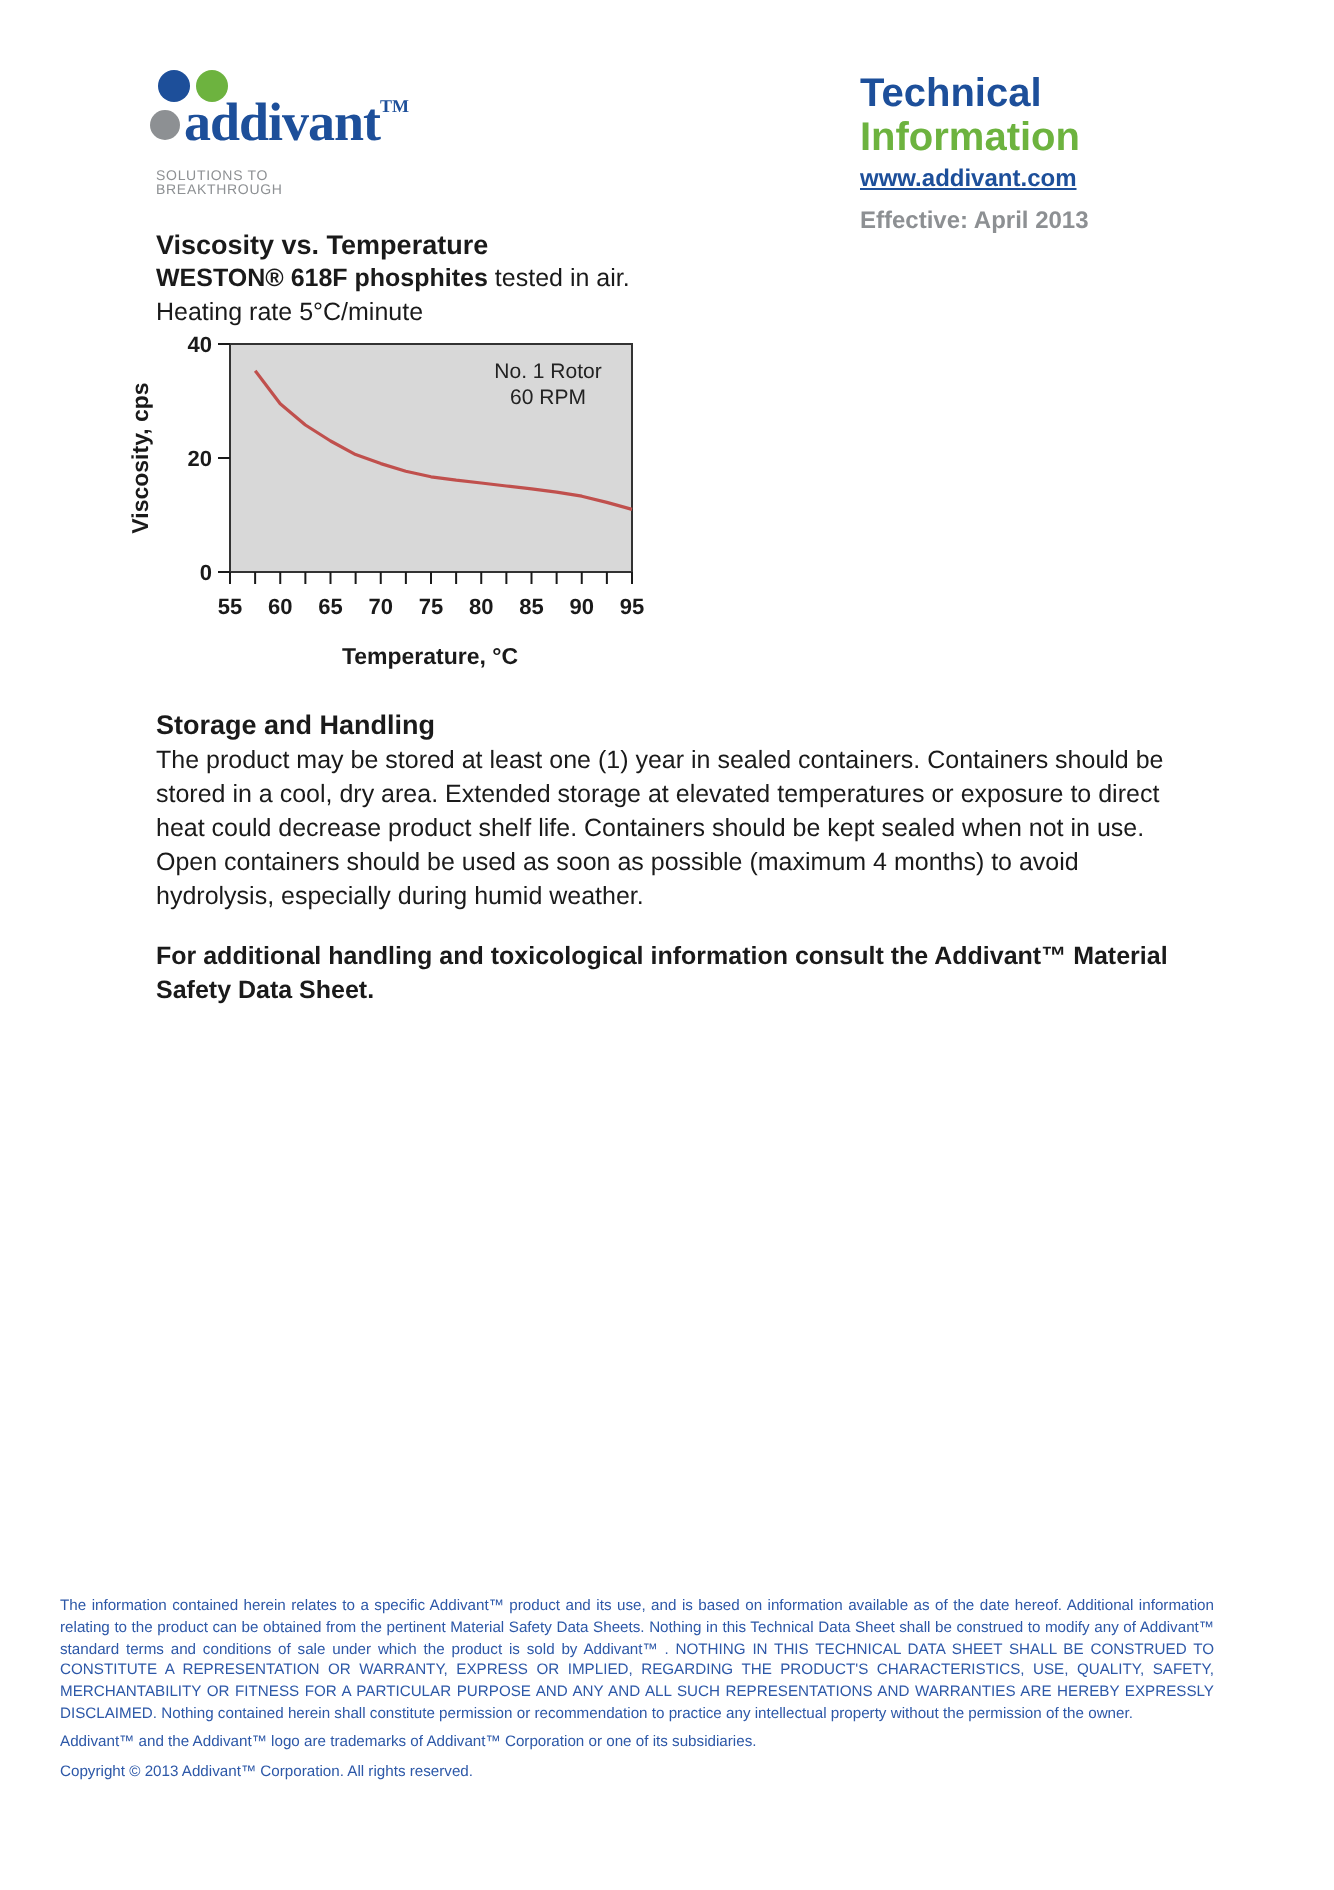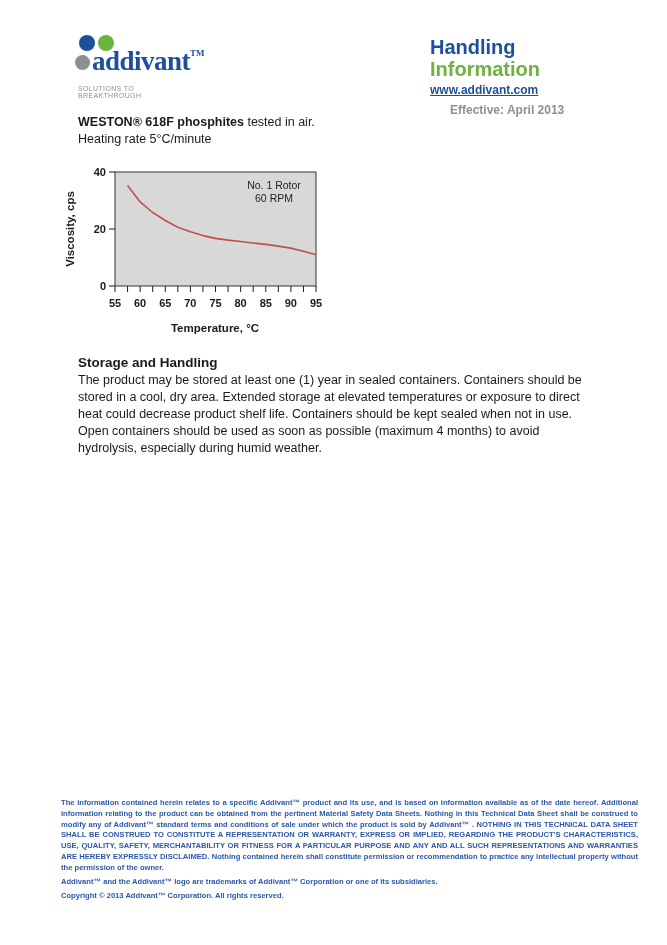--- a/index.html
+++ b/index.html
@@ -31,45 +31,46 @@
   .tick-label { font-size:11px; font-weight:bold; fill:#1a1a1a; }
   .axis-title { font-size:11.5px; font-weight:bold; fill:#1a1a1a; }
   .annot { font-size:10.5px; fill:#222; }
 
   
   .storage { position:absolute; left:78px; top:354px; width:514px; font-size:12.5px; line-height:17px; }
   .storage h2 { font-size:13.5px; line-height:18px; }
   .note { position:absolute; left:78px; top:470px; width:514px; font-size:12.5px; line-height:17px; font-weight:bold; }
 
   
-  .footer { position:absolute; left:61px; top:798px; width:577px; font-size:7.6px; font-weight:bold; line-height:10.8px; }
+  .footer { position:absolute; left:30px; top:798px; width:577px; font-size:7.6px; font-weight:normal; line-height:10.8px; }
   .footer .disclaimer { text-align:justify; }
   .footer .tm-line { margin-top:3px; }
   .footer .copy-line { margin-top:4px; }
 </style>
 </head>
 <body>
 
 <div class="page">
 
   <div class="logo">
     <span class="dot dot-blue" style="background: rgb(29, 79, 154);"></span>
     <span class="dot dot-green" style="background: rgb(109, 179, 63);"></span>
     <span class="dot dot-gray" style="background: rgb(141, 144, 147);"></span>
     <div class="brand-text" style="color: rgb(29, 79, 154);"><span>addivant</span><span class="brand-tm">TM</span></div>
     <div class="tagline" style="color: rgb(141, 144, 147);">SOLUTIONS TO BREAKTHROUGH</div>
   </div>
 
   <div class="header-right">
-    <div class="header-title"><span class="t1" style="color: rgb(29, 79, 154);">Handling </span><span class="t2" style="color: rgb(109, 179, 63);">Information</span></div>
+    <div class="header-title"><span class="t1" style="color: rgb(29, 79, 154);">Technical </span><span class="t2" style="color: rgb(109, 179, 63);">Information</span></div>
     <a class="header-site" href="#" style="color: rgb(29, 79, 154);">www.addivant.com</a>
-    <div class="header-effective" style="color: rgb(141, 144, 147); margin-left: 20px;">Effective: April 2013</div>
+    <div class="header-effective" style="color: rgb(141, 144, 147);">Effective: April 2013</div>
   </div>
 
   <div class="intro">
+    <h2>Viscosity vs. Temperature</h2>
     <div><b>WESTON® 618F phosphites</b><span> tested in air.</span></div>
     <div>Heating rate 5°C/minute</div>
   </div>
 
   <div class="chart-wrap">
     <svg width="280" height="178" viewBox="0 0 280 178">
       <rect x="55" y="8" width="201" height="114" stroke-width="1" fill="#d8d8d8" stroke="#333333"></rect>
       <g>
           <line x1="49" x2="55" y1="122" y2="122" stroke="#1a1a1a" stroke-width="1"></line>
           <text x="46" y="126" text-anchor="end" class="tick-label">0</text>
@@ -110,20 +111,21 @@
       <text class="axis-title" x="14" y="65" text-anchor="middle" transform="rotate(-90 14 65)">Viscosity, cps</text>
       <text class="axis-title" x="155" y="168" text-anchor="middle">Temperature, °C</text>
     </svg>
   </div>
 
   <div class="storage">
     <h2>Storage and Handling</h2>
     <div>The product may be stored at least one (1) year in sealed containers. Containers should be stored in a cool, dry area. Extended storage at elevated temperatures or exposure to direct heat could decrease product shelf life. Containers should be kept sealed when not in use. Open containers should be used as soon as possible (maximum 4 months) to avoid hydrolysis, especially during humid weather.</div>
   </div>
 
+  <div class="note">For additional handling and toxicological information consult the Addivant™ Material Safety Data Sheet.</div>
 
   <div class="footer" style="color: rgb(45, 88, 168);">
     <div class="disclaimer">The information contained herein relates to a specific Addivant™ product and its use, and is based on information available as of the date hereof. Additional information relating to the product can be obtained from the pertinent Material Safety Data Sheets.  Nothing in this Technical Data Sheet shall be construed to modify any of Addivant™ standard terms and conditions of sale under which the product is sold by Addivant™ .  NOTHING IN THIS TECHNICAL DATA SHEET SHALL BE CONSTRUED TO CONSTITUTE A REPRESENTATION OR WARRANTY, EXPRESS OR IMPLIED, REGARDING THE PRODUCT'S CHARACTERISTICS, USE, QUALITY, SAFETY, MERCHANTABILITY OR FITNESS FOR A PARTICULAR PURPOSE AND ANY AND ALL SUCH REPRESENTATIONS AND WARRANTIES ARE HEREBY EXPRESSLY DISCLAIMED.  Nothing contained herein shall constitute permission or recommendation to practice any intellectual property without the permission of the owner.</div>
     <div class="tm-line">Addivant™ and the Addivant™ logo are trademarks of Addivant™ Corporation or one of its subsidiaries.</div>
     <div class="copy-line">Copyright © 2013 Addivant™ Corporation.  All rights reserved.</div>
   </div>
 
 </div>
 
 </body></html>

